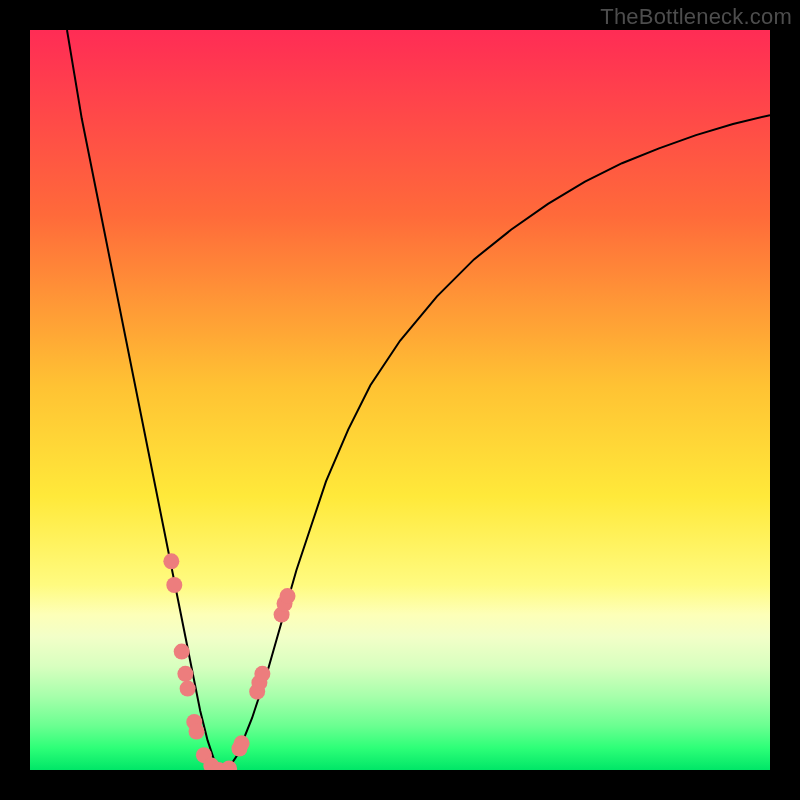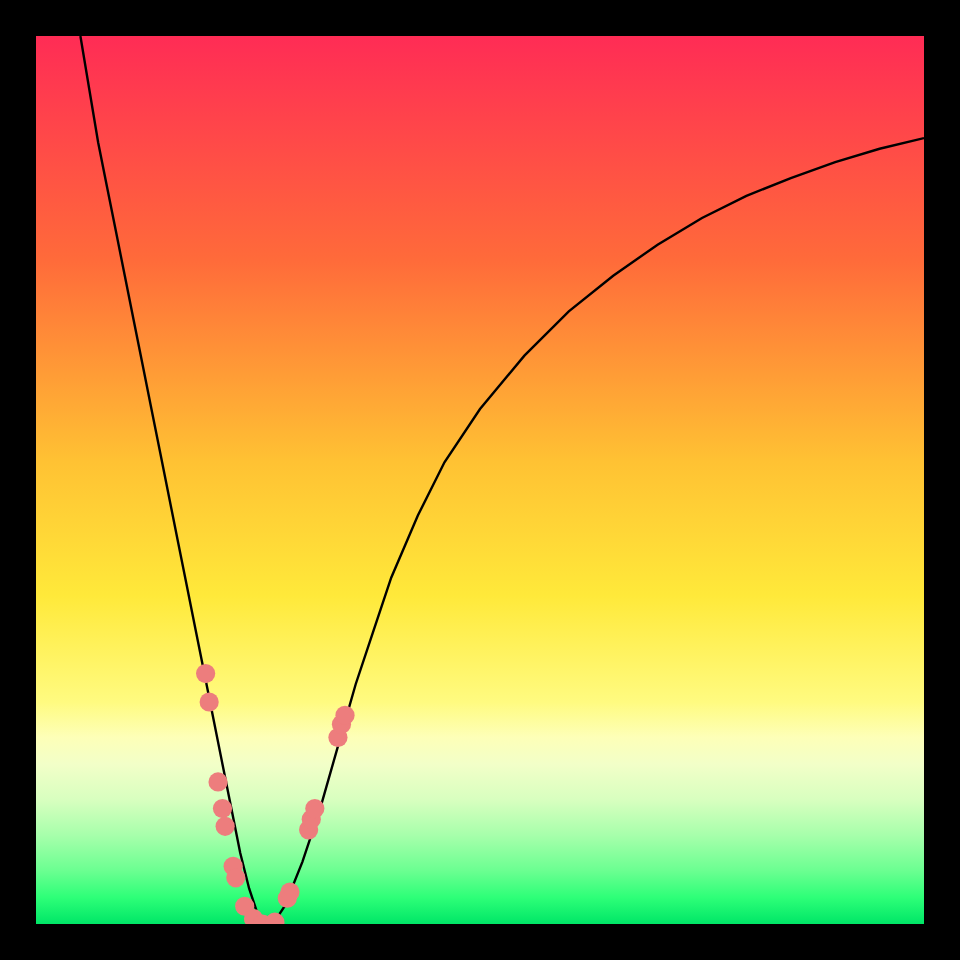--- a/index.html
+++ b/index.html
@@ -87,13 +87,14 @@
           <circle cx="227.18" cy="661.56" r="8" fill="#ed7d7d"></circle>
           <circle cx="229.40" cy="652.68" r="8" fill="#ed7d7d"></circle>
           <circle cx="232.36" cy="643.80" r="8" fill="#ed7d7d"></circle>
           <circle cx="251.60" cy="584.60" r="8" fill="#ed7d7d"></circle>
           <circle cx="254.56" cy="573.50" r="8" fill="#ed7d7d"></circle>
           <circle cx="257.52" cy="566.10" r="8" fill="#ed7d7d"></circle>
         </g>
     </svg>
   </div>
 
+  <div class="watermark">TheBottleneck.com</div>
 </div>
 
 </body></html>

